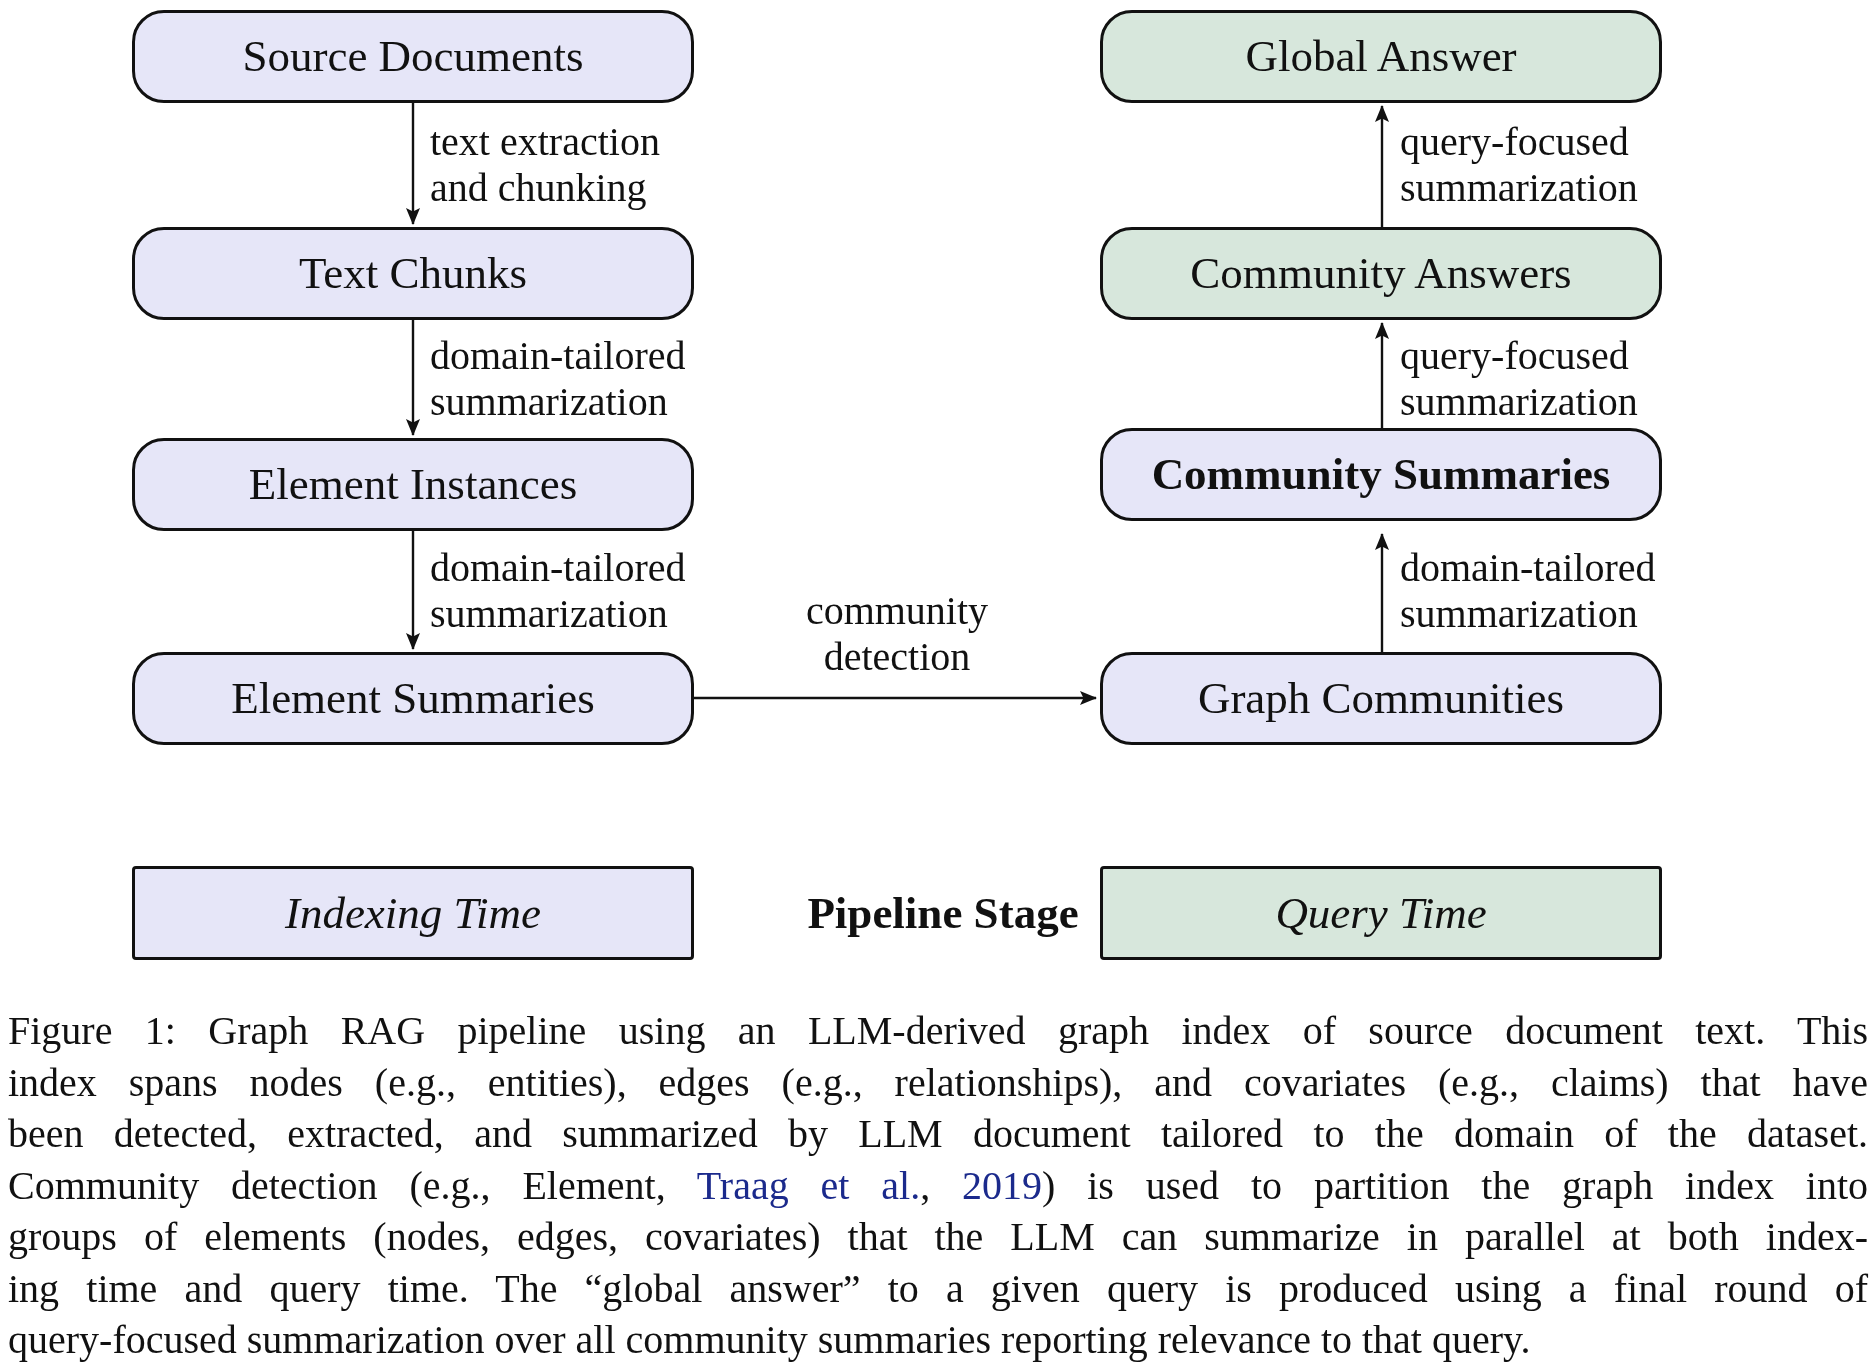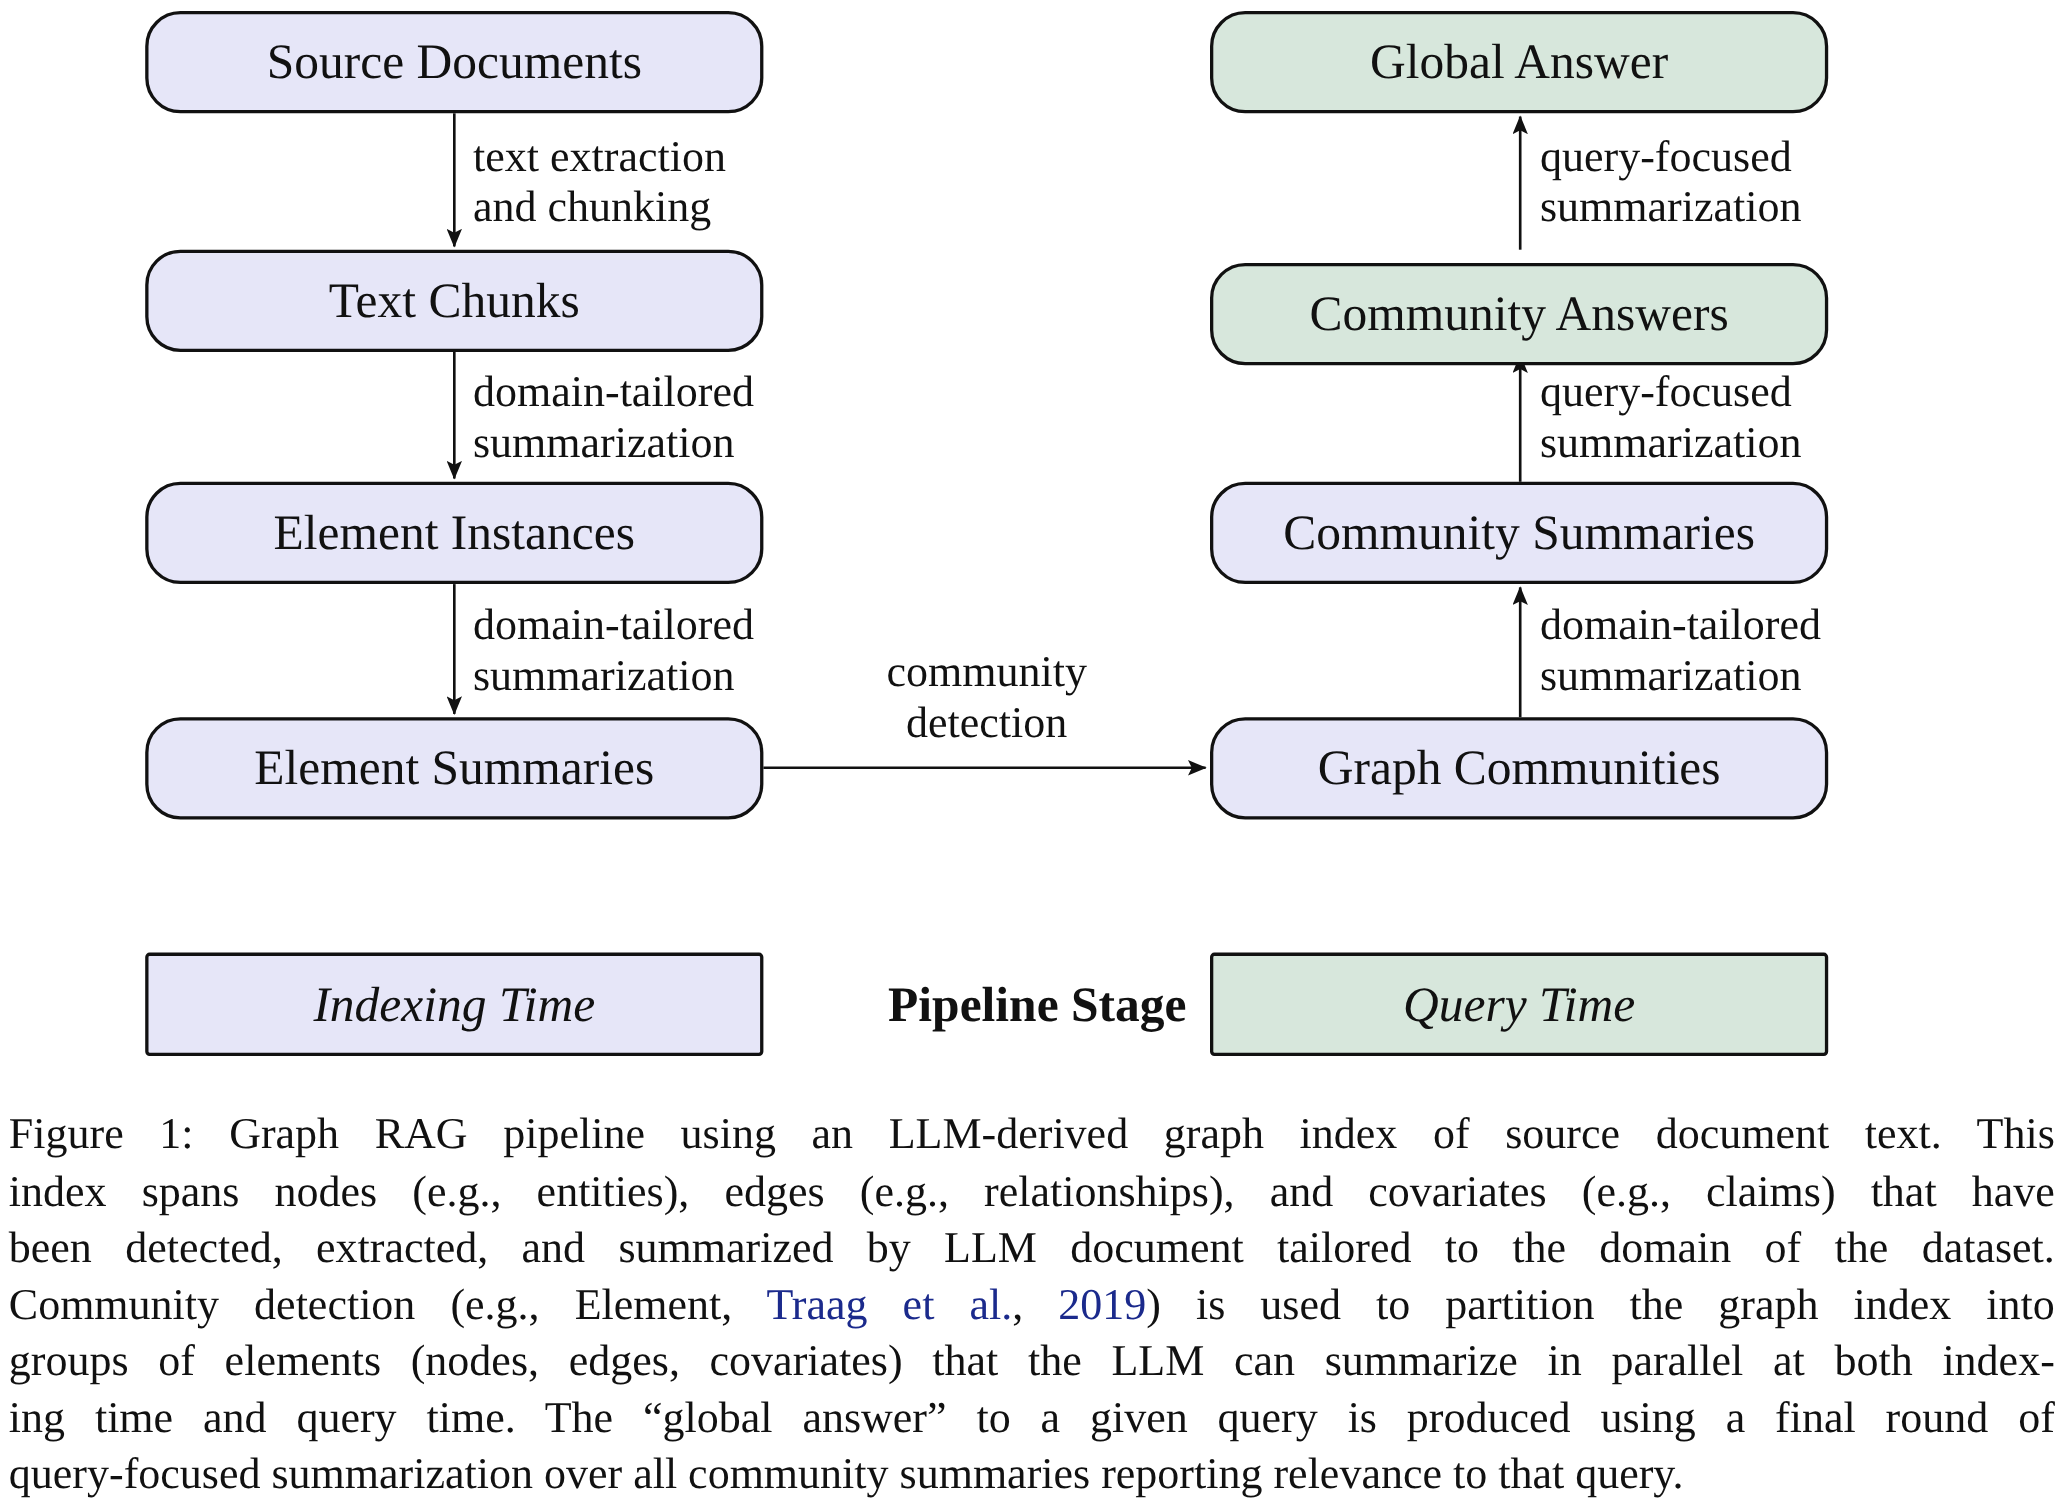--- a/index.html
+++ b/index.html
@@ -85,24 +85,24 @@
   <div class="node lav" style="left:132px;top:438px;">
       <span>Element Instances</span>
     </div>
   <div class="node lav" style="left:132px;top:652px;">
       <span>Element Summaries</span>
     </div>
 
   <div class="node grn" style="left:1100px;top:10px;">
       <span>Global Answer</span>
     </div>
-  <div class="node grn" style="left:1100px;top:227px;margin-top:12px;">
+  <div class="node grn" style="left:1100px;top:227px;">
       <span>Community Answers</span>
     </div>
-  <div class="node lav" style="left:1100px;top:438px;">
+  <div class="node lav" style="left:1100px;top:428px;font-weight:bold;">
       <span>Community Summaries</span>
     </div>
   <div class="node lav" style="left:1100px;top:652px;">
       <span>Graph Communities</span>
     </div>
 
   <div class="edge-label" style="left:430px;top:119px;">
     <div>text extraction</div>
     <div>and chunking</div>
   </div>

